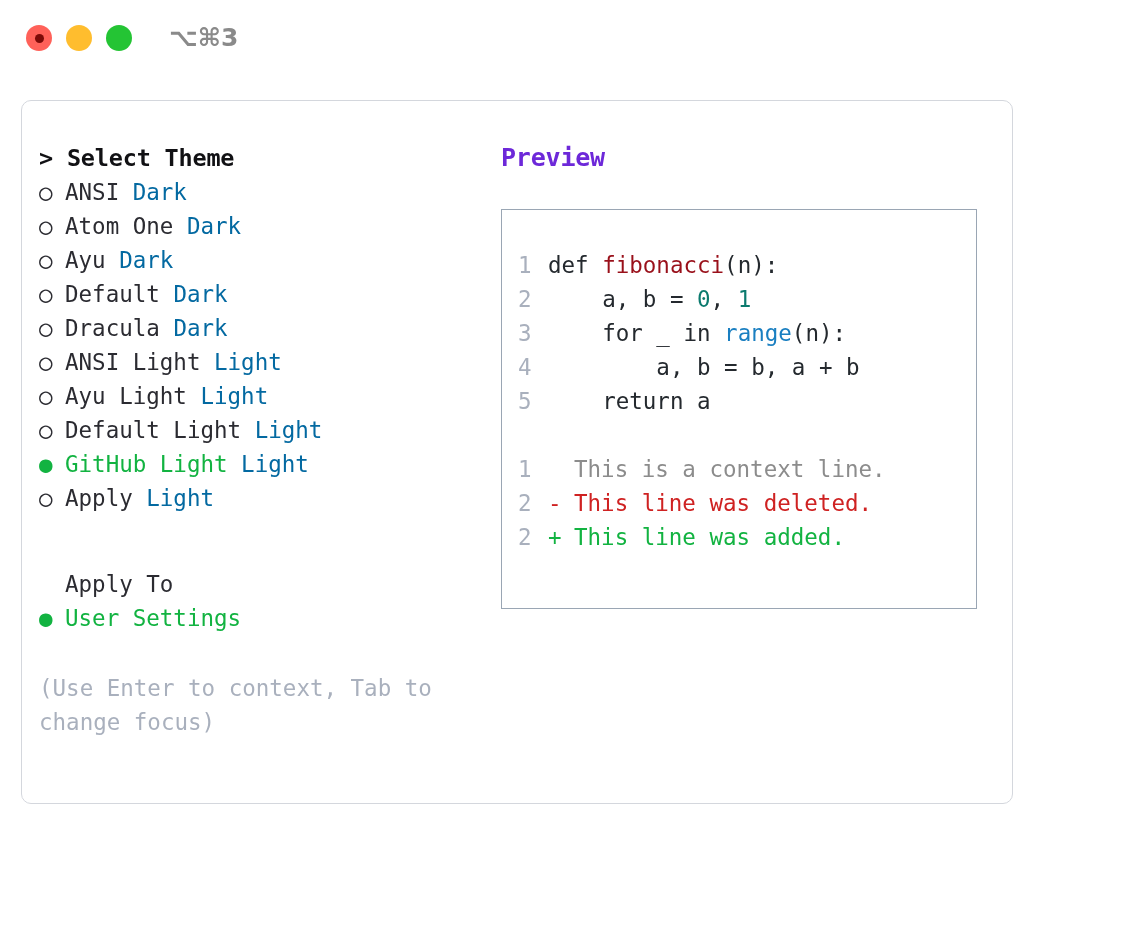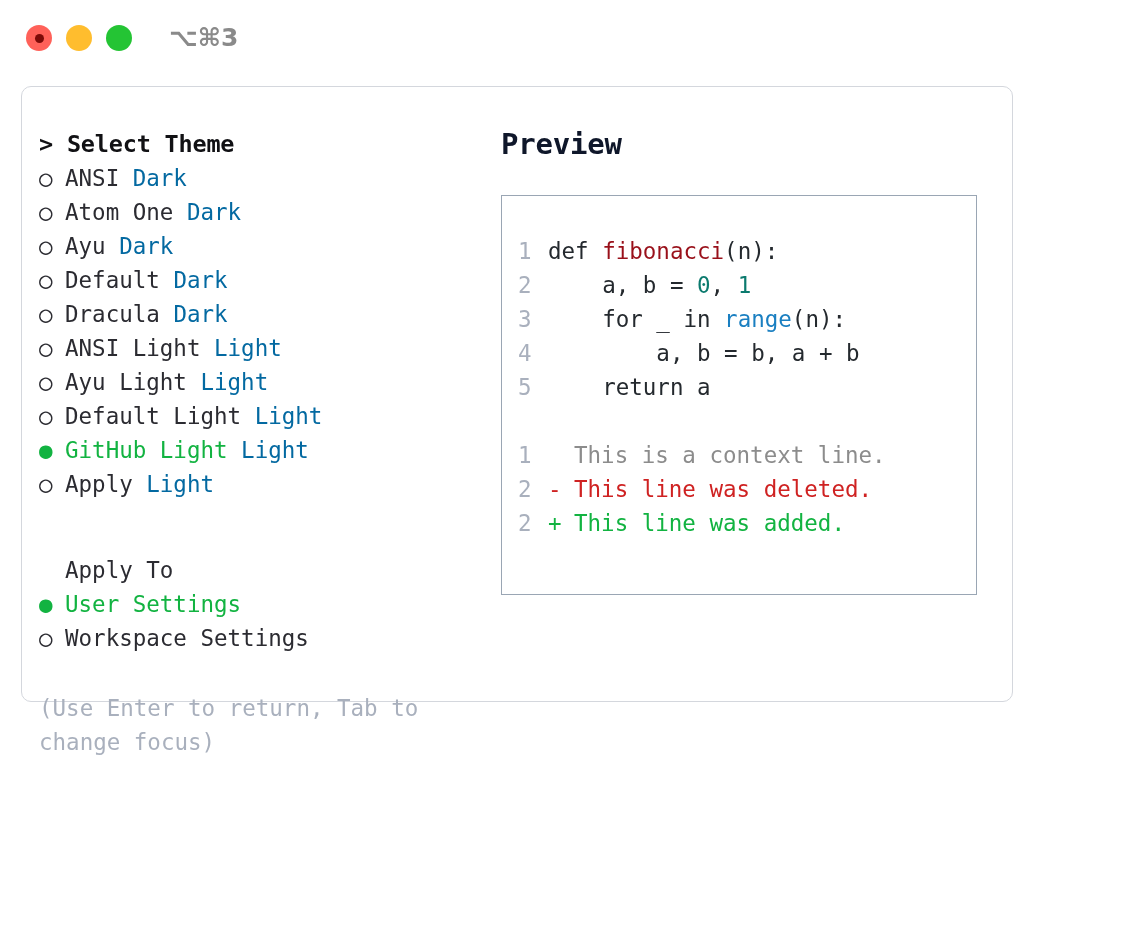--- a/index.html
+++ b/index.html
@@ -67,23 +67,23 @@
     font-weight: 700;
     color: #8a8a8a;
     letter-spacing: 0px;
     line-height: 30px;
   }
 
   
   .panel {
     position: absolute;
     left: 21px;
-    top: 86px;
+    top: 100px;
     width: 992px;
-    height: 616px;
+    height: 704px;
     border: 1.6px solid #d4d7dd;
     border-radius: 10px;
     box-sizing: border-box;
     background: #ffffff;
   }
 
   
   .left-col {
     position: absolute;
     left: 17px;
@@ -131,23 +131,23 @@
   }
 
   
   .right-col {
     position: absolute;
     left: 479px;
     top: 40px;
     width: 490px;
   }
   .preview-title {
-    font-size: 29px;
+    font-size: 25px;
     font-weight: 700;
-    color: #0f172a;
+    color: #6d28d9;
     line-height: 34px;
     letter-spacing: -0.2px;
   }
   .preview-box {
     margin-top: 34px;
     width: 476px;
     height: 400px;
     border: 1.6px solid #9aa6b4;
     box-sizing: border-box;
     background: #ffffff;
@@ -214,24 +214,23 @@
           <div class="row"><span class="bullet empty">○</span><span class="label-plain">Apply </span><span class="variant">Light</span></div>
         </div>
 
       <div class="section-gap"></div>
 
       <div class="row">
         <span class="bullet blank">○</span><span>Apply To</span>
       </div>
       <div id="apply-list">
           <div class="row"><span class="bullet filled">●</span><span class="label-sel">User Settings</span></div>
-          <div class="row"><span class="bullet empty">○</span><span class="label-plain">Workspace Settings</span></div>
         </div>
 
-      <div class="hint">(Use Enter to return, Tab to change focus)</div>
+      <div class="hint">(Use Enter to context, Tab to change focus)</div>
     </div>
 
     <div class="right-col">
       <div class="preview-title">Preview</div>
       <div class="preview-box">
         <div class="code" id="code-block"><div class="cline"><span class="gutter">1</span><span class="kw">def </span><span class="fn">fibonacci</span><span class="plain">(n):</span></div><div class="cline"><span class="gutter">2</span><span class="plain">    a, b = </span><span class="num">0</span><span class="plain">, </span><span class="num">1</span></div><div class="cline"><span class="gutter">3</span><span class="plain">    for _ in </span><span class="builtin">range</span><span class="plain">(n):</span></div><div class="cline"><span class="gutter">4</span><span class="plain">        a, b = b, a + b</span></div><div class="cline"><span class="gutter">5</span><span class="plain">    return a</span></div><div class="spacer"></div><div class="cline"><span class="gutter">1</span><span class="marker ctx"> </span><span class="ctx">This is a context line.</span></div><div class="cline"><span class="gutter">2</span><span class="marker del">-</span><span class="del">This line was deleted.</span></div><div class="cline"><span class="gutter">2</span><span class="marker add">+</span><span class="add">This line was added.</span></div></div>
       </div>
     </div>
 
   </div>

